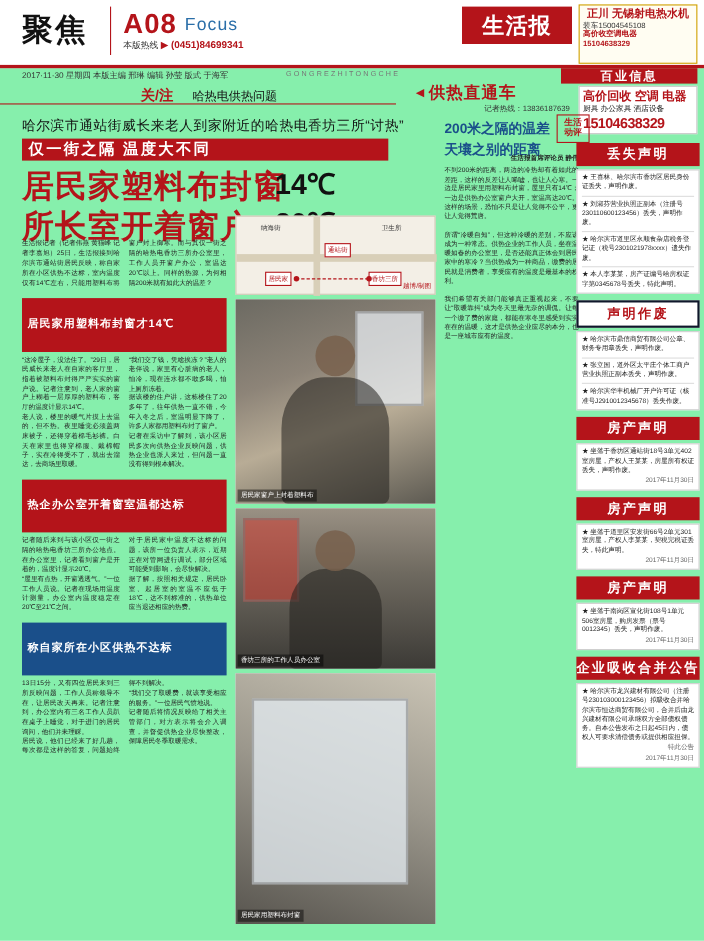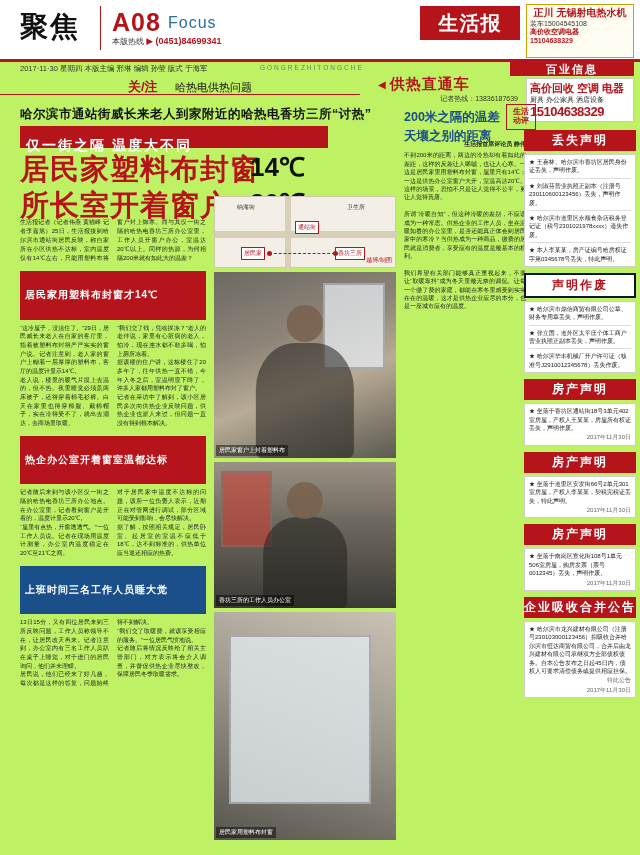--- a/index.html
+++ b/index.html
@@ -4,21 +4,21 @@
 <style>
   * { box-sizing: border-box; }
   html, body { margin:0; padding:0; }
   body {
     width:640px; height:855px;
     background:#ffffff;
     font-family:"Liberation Sans", sans-serif;
     color:#111;
     overflow:hidden;
   }
-  .page { position:relative; width:640px; height:855px; background:#bef264; }
+  .page { position:relative; width:640px; height:855px; background:#86efac; }
 
   
   .masthead {
     position:absolute; left:0; top:0; width:640px; height:62px;
     border-bottom:3px solid #b4141a; background:#fff;
   }
   .mh-logo {
     position:absolute; left:20px; top:8px;
     font-size:28px; font-weight:bold; letter-spacing:2px; color:#111;
     font-family:"DejaVu Sans", sans-serif;
@@ -78,26 +78,26 @@
     position:absolute; right:6px; top:78px; width:108px; height:44px;
     border:1px solid #c8c8c8; background:#fff; font-size:7px; color:#222;
     padding:2px 3px; line-height:1.3; overflow:hidden;
   }
   .rt-ad2 .big { color:#b4141a; font-weight:bold; font-size:11px; }
   .rt-ad2 .num { color:#b4141a; font-weight:bold; font-size:13px; letter-spacing:-0.5px; }
 
   
   .hl-kicker {
     position:absolute; left:20px; top:106px; width:380px;
-    font-size:12.5px; font-weight:bold; color:#111; letter-spacing:0.5px;
+    font-size:12.5px; font-weight:normal; color:#111; letter-spacing:0.5px;
   }
   .hl-sub {
-    position:absolute; left:20px; top:126px; width:308px; height:20px;
+    position:absolute; left:20px; top:126px; width:333px; height:20px;
     background:#b4141a; color:#fff; font-size:14px; font-weight:bold;
-    padding:11px 6px; letter-spacing:2px;
+    padding:1px 6px; letter-spacing:2px;
   }
   .hl-main1 {
     position:absolute; left:20px; top:150px;
     font-size:29px; font-weight:bold; color:#b4141a; letter-spacing:1px;
     font-family:"DejaVu Sans", sans-serif;
   }
   .hl-main2 {
     position:absolute; left:20px; top:186px;
     font-size:29px; font-weight:bold; color:#b4141a; letter-spacing:1px;
     font-family:"DejaVu Sans", sans-serif;
@@ -268,21 +268,21 @@
     </div>
 
     <div class="subhead">热企办公室开着窗室温都达标</div>
     <div class="twocol">
       <div>记者随后来到与该小区仅一街之隔的哈热电香坊三所办公地点。在办公室里，记者看到窗户是开着的，温度计显示20℃。</div>
       <div>“屋里有点热，开窗透透气。”一位工作人员说。记者在现场用温度计测量，办公室内温度稳定在20℃至21℃之间。</div>
       <div>对于居民家中温度不达标的问题，该所一位负责人表示，近期正在对管网进行调试，部分区域可能受到影响，会尽快解决。</div>
       <div>据了解，按照相关规定，居民卧室、起居室的室温不应低于18℃，达不到标准的，供热单位应当退还相应的热费。</div>
     </div>
 
-    <div class="subhead blue">上班时间三名工作人员睡大觉</div>
+    <div class="subhead blue">称自家所在小区供热不达标</div>
     <div class="twocol">
       <div>13日15分，又有四位居民来到三所反映问题，工作人员称领导不在，让居民改天再来。记者注意到，办公室内有三名工作人员趴在桌子上睡觉，对于进门的居民询问，他们并未理睬。</div>
       <div>居民说，他们已经来了好几趟，每次都是这样的答复，问题始终得不到解决。</div>
       <div>“我们交了取暖费，就该享受相应的服务。”一位居民气愤地说。</div>
       <div>记者随后将情况反映给了相关主管部门，对方表示将会介入调查，并督促供热企业尽快整改，保障居民冬季取暖需求。</div>
     </div>
   </div>
 
   <div class="map">
     <div class="road" style="left:0; top:34px; width:182px; height:7px;"></div>

